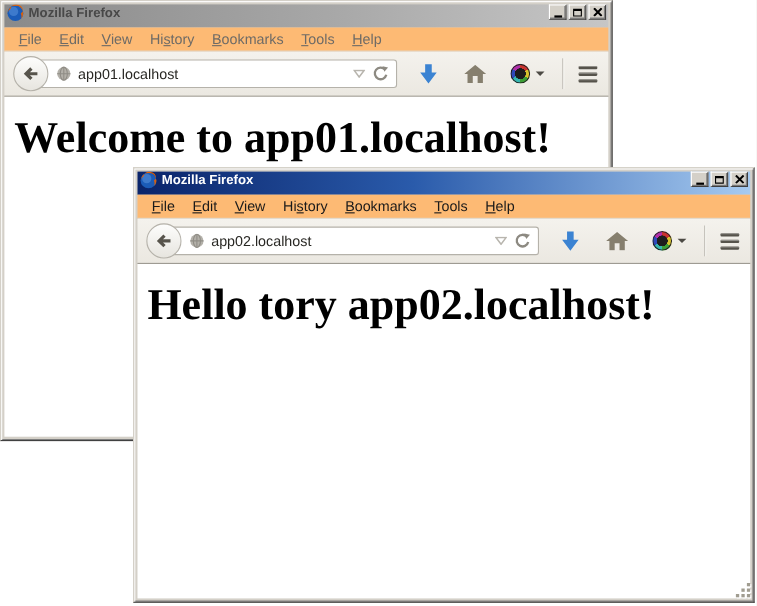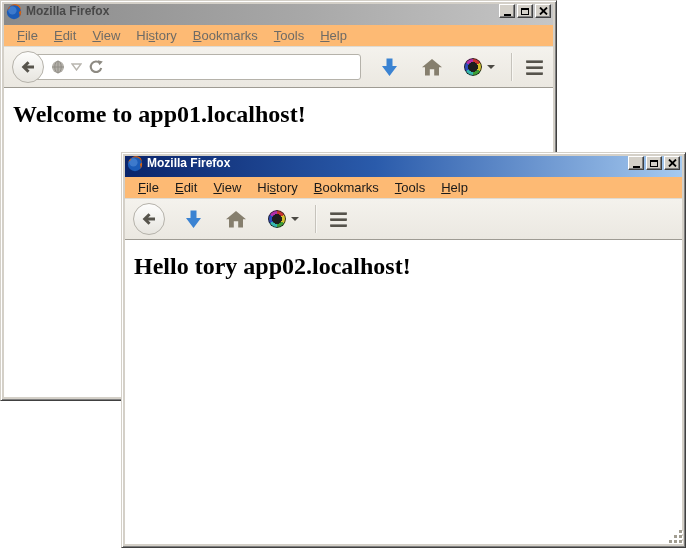--- a/index.html
+++ b/index.html
@@ -55,21 +55,21 @@
       box-shadow:inset 0 0 0 1px #222;}
   .caret-down{width:0;height:0;border-left:4px solid transparent;border-right:4px solid transparent;
               border-top:4px solid #4c4a44;}
   .toolbar-sep{width:1px;height:28px;background:#c6c3bc;margin-left:16px;box-shadow:1px 0 0 #f8f7f3;}
   .hamburger{margin-left:12px;display:flex;flex-direction:column;gap:3px;padding:2px;}
   .hamburger span{width:17px;height:3px;background:#56534b;border-radius:1px;
                   box-shadow:inset 0 1px 0 rgba(255,255,255,.35);}
 
   
   .content{flex:1;background:#ffffff;overflow:hidden;position:relative;}
-  .content h1{font-family:"Liberation Serif",serif;font-size:24px;font-weight:bold;
+  .content h1{font-family:"Liberation Serif",serif;font-size:40px;font-weight:bold;
               color:#000000;margin:13px 0 0 9px;white-space:nowrap;}
 
   
   .grip{position:absolute;right:4px;bottom:4px;width:12px;height:12px;}
   .grip::before{content:"";position:absolute;width:3px;height:3px;background:#a19d91;
       left:0;top:9px;
       box-shadow:1px 1px 0 #fff,
         5px 0 0 #a19d91,6px 1px 0 #fff,
         10px 0 0 #a19d91,11px 1px 0 #fff,
         5px -5px 0 #a19d91,6px -4px 0 #fff,
@@ -125,20 +125,21 @@
         <svg width="16" height="16" viewBox="0 0 16 16">
           <path d="M7.5 2.2 L9.6 4.3 L7.2 6.6 H14 V9.4 H7.2 L9.6 11.7 L7.5 13.8 L1.6 8 Z" fill="#57544c"></path>
         </svg>
       </span>
       <span class="urlbar">
         <svg width="14" height="14" viewBox="0 0 14 14">
           <circle cx="7" cy="7" r="6" fill="#b3b0a9"></circle>
           <path d="M1 7 H13 M7 1 V13" stroke="#908d86" stroke-width="1" fill="none"></path>
           <ellipse cx="7" cy="7" rx="3.2" ry="6" stroke="#908d86" stroke-width="1" fill="none"></ellipse>
         </svg>
+        <span class="url-text">app01.localhost</span>
         <svg width="11" height="8" viewBox="0 0 11 8">
           <path d="M1 1 H10 L5.5 7 Z" fill="none" stroke="#b8b5ae" stroke-width="1.4"></path>
         </svg>
         <svg width="16" height="16" viewBox="0 0 16 16">
           <path d="M13.2 9 A5.3 5.3 0 1 1 12 4.2" stroke="#8d8a82" stroke-width="2.1" fill="none"></path>
           <path d="M9.8 1.2 L14.8 2.4 L11.4 6.2 Z" fill="#8d8a82"></path>
         </svg>
       </span>
       <span class="nav-ico ico-download">
         <svg width="17" height="19" viewBox="0 0 17 19">
@@ -204,20 +205,35 @@
         <span class="menu-item"><u>T</u>ools</span>
         <span class="menu-item"><u>H</u>elp</span>
       </div>
 
     <div class="navbar">
       <span class="backbtn">
         <svg width="16" height="16" viewBox="0 0 16 16">
           <path d="M7.5 2.2 L9.6 4.3 L7.2 6.6 H14 V9.4 H7.2 L9.6 11.7 L7.5 13.8 L1.6 8 Z" fill="#57544c"></path>
         </svg>
       </span>
+      <span class="urlbar">
+        <svg width="14" height="14" viewBox="0 0 14 14">
+          <circle cx="7" cy="7" r="6" fill="#b3b0a9"></circle>
+          <path d="M1 7 H13 M7 1 V13" stroke="#908d86" stroke-width="1" fill="none"></path>
+          <ellipse cx="7" cy="7" rx="3.2" ry="6" stroke="#908d86" stroke-width="1" fill="none"></ellipse>
+        </svg>
+        <span class="url-text">app02.localhost</span>
+        <svg width="11" height="8" viewBox="0 0 11 8">
+          <path d="M1 1 H10 L5.5 7 Z" fill="none" stroke="#b8b5ae" stroke-width="1.4"></path>
+        </svg>
+        <svg width="16" height="16" viewBox="0 0 16 16">
+          <path d="M13.2 9 A5.3 5.3 0 1 1 12 4.2" stroke="#8d8a82" stroke-width="2.1" fill="none"></path>
+          <path d="M9.8 1.2 L14.8 2.4 L11.4 6.2 Z" fill="#8d8a82"></path>
+        </svg>
+      </span>
       <span class="nav-ico ico-download">
         <svg width="17" height="19" viewBox="0 0 17 19">
           <path d="M5.5 0.5 H11.5 V8 H16 L8.5 18 L1 8 H5.5 Z" fill="#3b83d2"></path>
         </svg>
       </span>
       <span class="nav-ico ico-home">
         <svg width="20" height="17" viewBox="0 0 20 17">
           <path d="M10 0 L20 8.2 H17 V16.5 H12.2 V10.2 H7.8 V16.5 H3 V8.2 H0 Z" fill="#867f6e"></path>
         </svg>
       </span>

